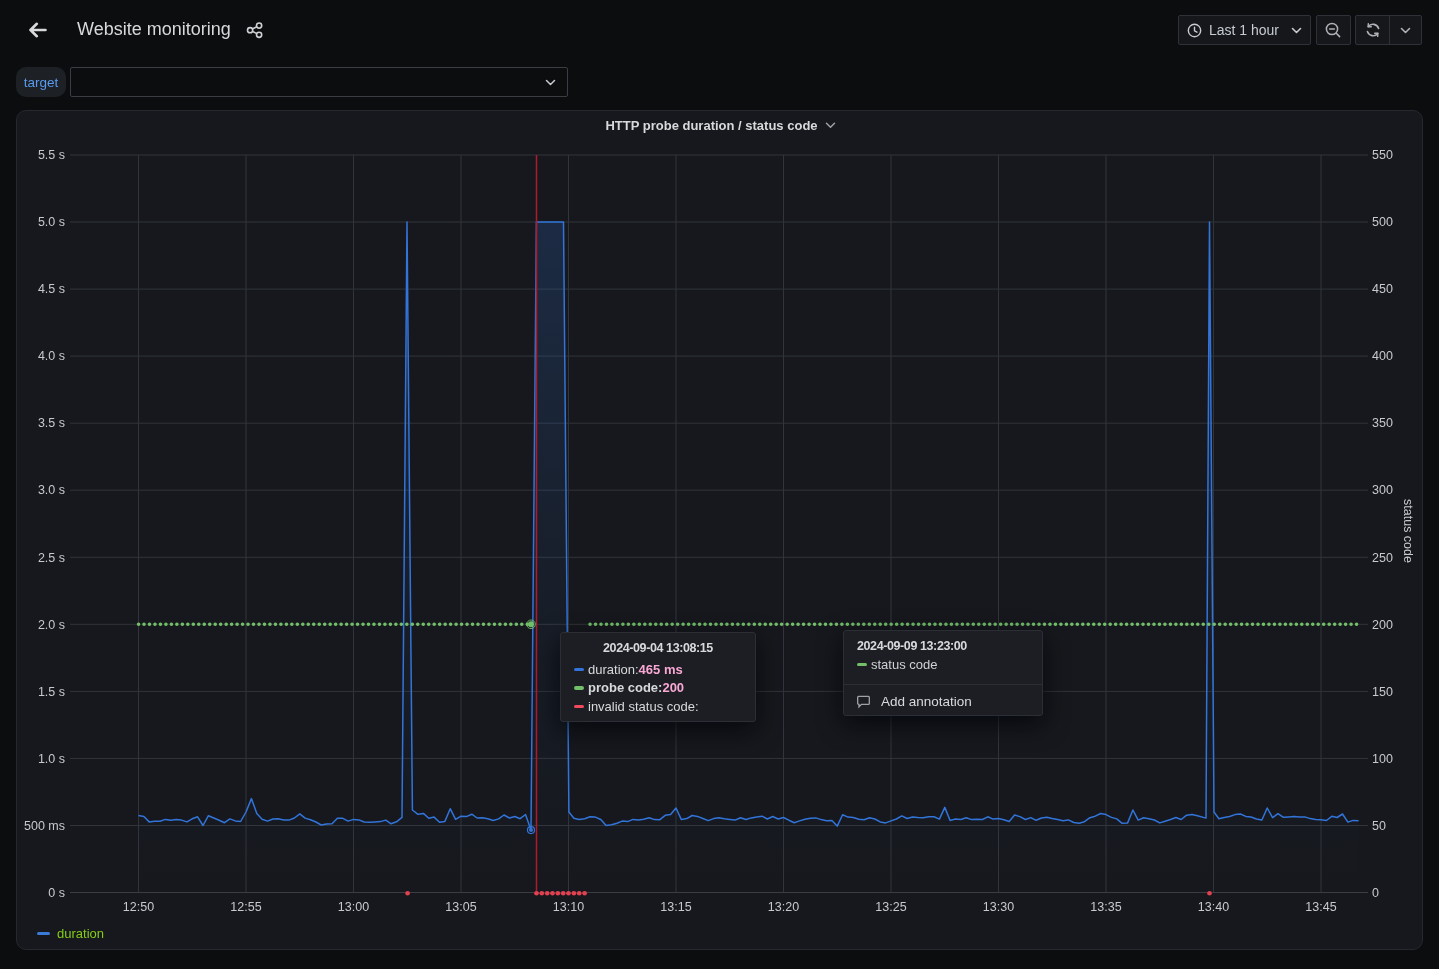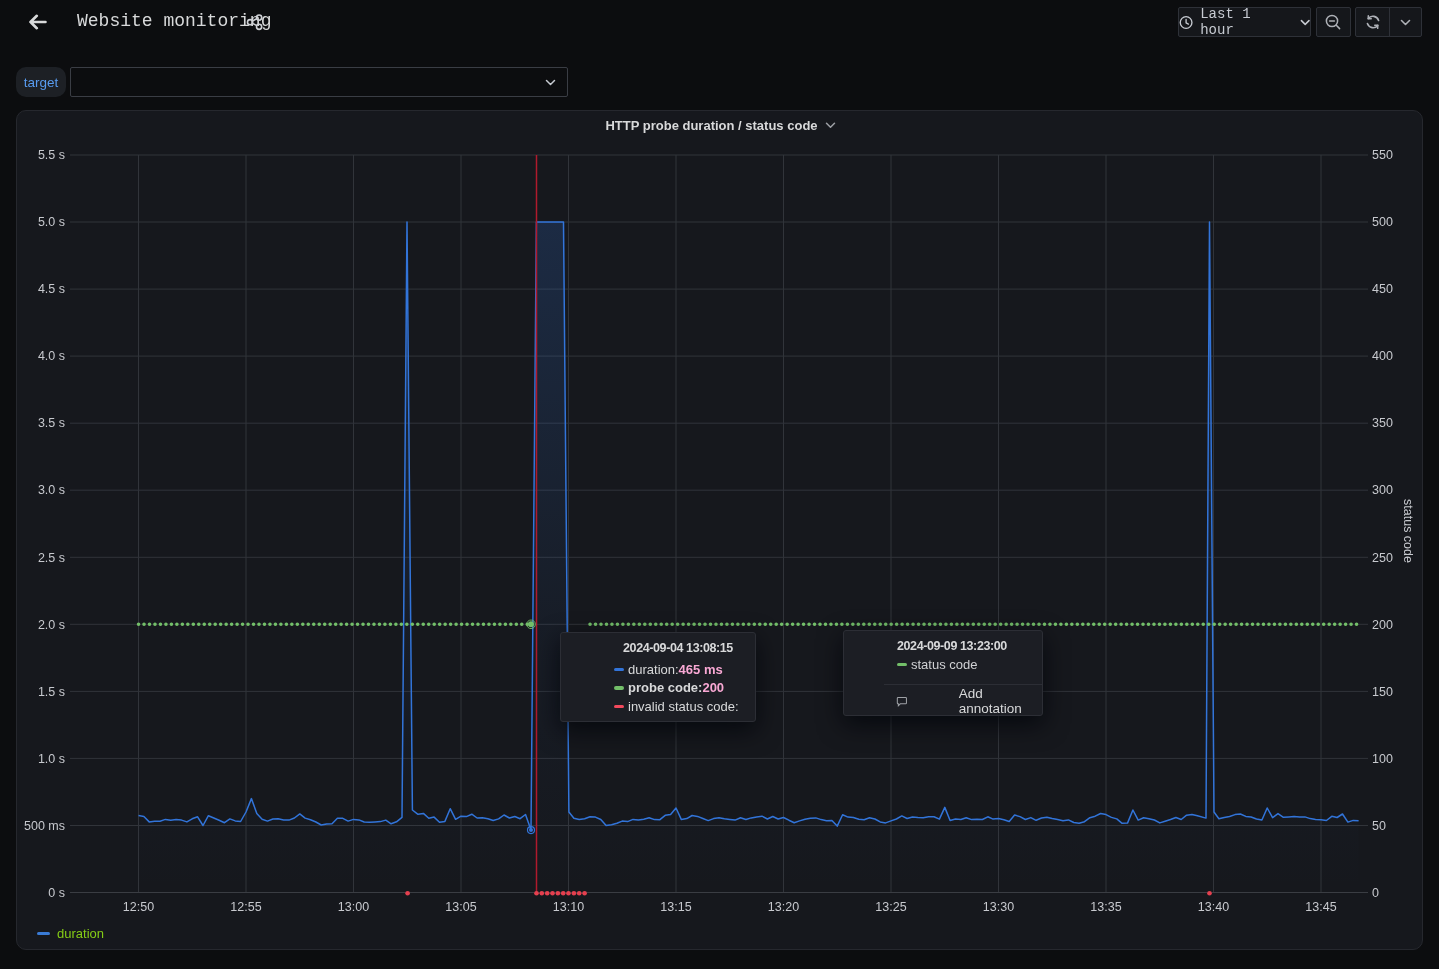--- a/index.html
+++ b/index.html
@@ -1,28 +1,28 @@
 <!DOCTYPE html>
 <html><head><meta charset="utf-8"><style>
 * { margin:0; padding:0; box-sizing:border-box; }
 html,body { width:1439px; height:969px; background:#0c0d0f; font-family:"Liberation Sans",sans-serif; overflow:hidden; }
 .abs { position:absolute; }
 
-.toolbar { position:absolute; left:0; top:0; width:1439px; height:44px;font-family:Liberation Mono, monospace; }
+.toolbar { position:absolute; left:0; top:8px; width:1439px; height:44px; }
 .title { position:absolute; left:77px; top:11px; font-size:18px; font-weight:500; color:#d8d9da; letter-spacing:0px; }
 .btn { position:absolute; height:30px; top:7px; background:#15171b; border:1px solid #2e3138; border-radius:2px; display:flex; align-items:center; justify-content:center; color:#c7cbd2; }
 
 .chip { position:absolute; left:16px; top:67px; width:50px; height:30px; background:#1d2025; border-radius:10px; display:flex; align-items:center; justify-content:center; color:#589bf0; font-size:13.5px; }
 .select { position:absolute; left:70px; top:67px; width:498px; height:30px; border:1px solid #3a3d44; border-radius:2px; display:flex; align-items:center; color:#d5d6da; font-size:14px; padding-left:8px; }
 
 .panel { position:absolute; left:16px; top:110px; width:1407px; height:840px; background:#16181d; border:1px solid #26282e; border-radius:10px; }
 .ptitle { position:absolute; left:0; top:7px; width:1407px; display:flex; align-items:center; justify-content:center; gap:7px; color:#d8d9da; font-size:13px; font-weight:700; }
 svg text { font-family:"Liberation Sans",sans-serif; font-size:12.5px; fill:#c7c9ce; }
 
-.tt { position:absolute; background:#1c1e24; border:1px solid #2c2e35; border-radius:3px; box-shadow:0 8px 24px rgba(1,4,9,0.75); color:#d8d9da; font-size:13px; z-index:5;padding-left:40px; }
+.tt { position:absolute; background:#1c1e24; border:1px solid #2c2e35; border-radius:3px; box-shadow:0 8px 24px rgba(1,4,9,0.75); color:#d8d9da; font-size:13px; z-index:5; }
 .dash { display:inline-block; width:10px; height:3.5px; border-radius:2px; margin-right:4px; vertical-align:middle; flex:0 0 auto; }
 .row { display:flex; align-items:center; padding:0 13px; height:18.5px; }
 .rlab { flex:0 0 auto; }
 .rval { flex:1; text-align:left; font-weight:700; color:#f9a8d4; }
 .legend { position:absolute; left:37px; top:926px; display:flex; align-items:center; color:#84cc16; font-size:13px; z-index:2;}
 </style></head><body>
 
 <div class="toolbar">
   <svg class="abs" style="left:28px;top:14px" width="19" height="16" viewBox="0 0 19 16" fill="none" stroke="#d8d9da" stroke-width="2.6" stroke-linecap="round" stroke-linejoin="round">
     <path d="M17.5 8 H2.5 M8.8 1.8 L2.5 8 L8.8 14.2"></path>
@@ -203,19 +203,19 @@
   <div style="font-weight:700; padding:8px 13px 1px 13px; font-size:12.5px; letter-spacing:-0.4px; line-height:15px;">2024-09-09 13:23:00</div>
   <div class="row">
       <span class="dash" style="background:#73bf69"></span>
       <span class="rlab" style="color:#d0d1d4">status code</span>
     </div>
   <div style="border-top:1px solid #2c2e35; margin-top:10px;"></div>
   <div style="display:flex; align-items:center; padding:0 12px; height:33px;">
     <svg width="15" height="15" viewBox="0 0 16 16" fill="none" stroke="#9ea1a6" stroke-width="1.4" style="margin-right:10px">
       <path d="M2.8 2.5 h10.4 a1 1 0 0 1 1 1 v6.6 a1 1 0 0 1 -1 1 h-7.4 l-2.6 2.6 v-2.6 h-0.4 a1 1 0 0 1 -1 -1 v-6.6 a1 1 0 0 1 1 -1 z"></path>
     </svg>
-    <span style="font-size:13.5px;margin-left:41px;">Add annotation</span>
+    <span style="font-size:13.5px;">Add annotation</span>
   </div>
 </div>
 
 <div class="legend">
   <span style="display:inline-block;width:13px;height:3px;border-radius:1.5px;background:#3a7bd5;margin-right:7px;"></span>duration
 </div>
 
 </body></html>

